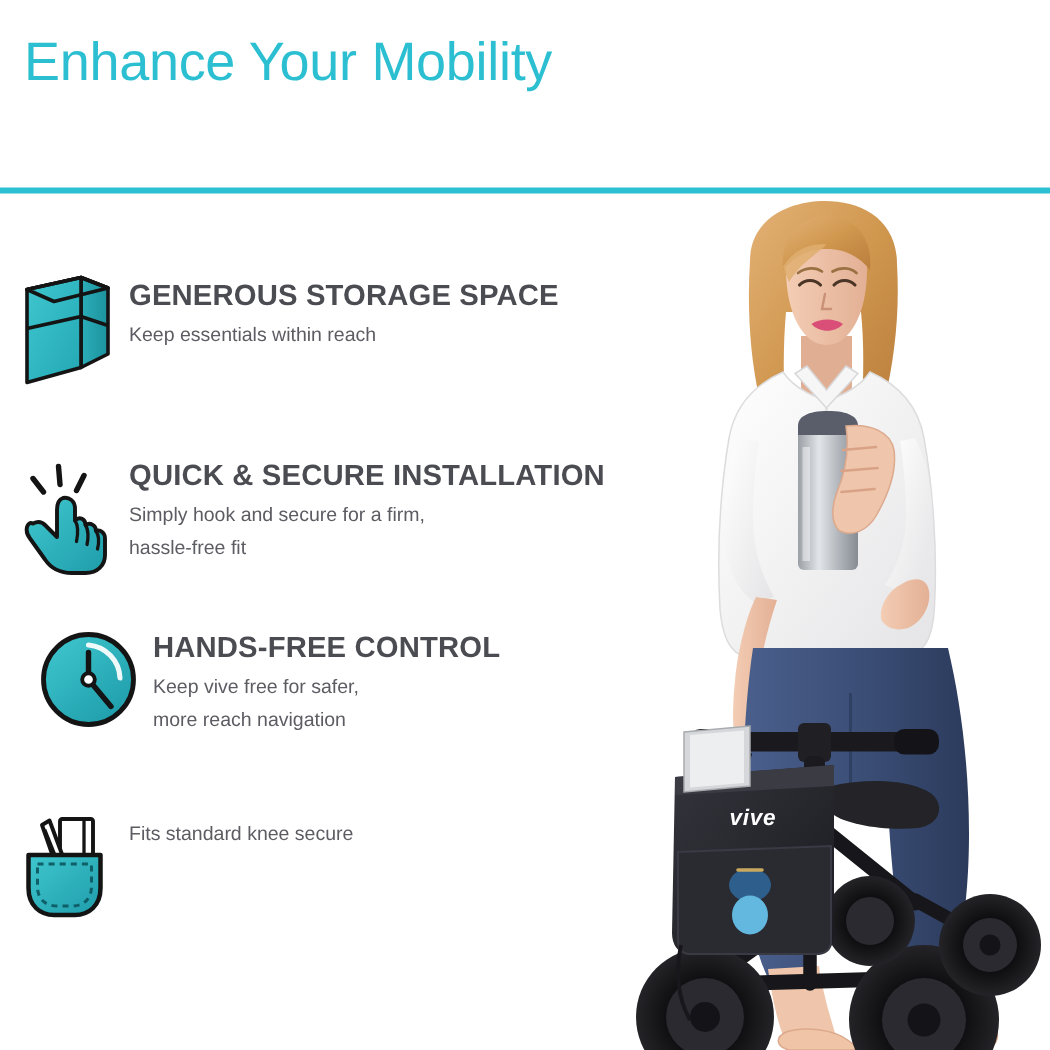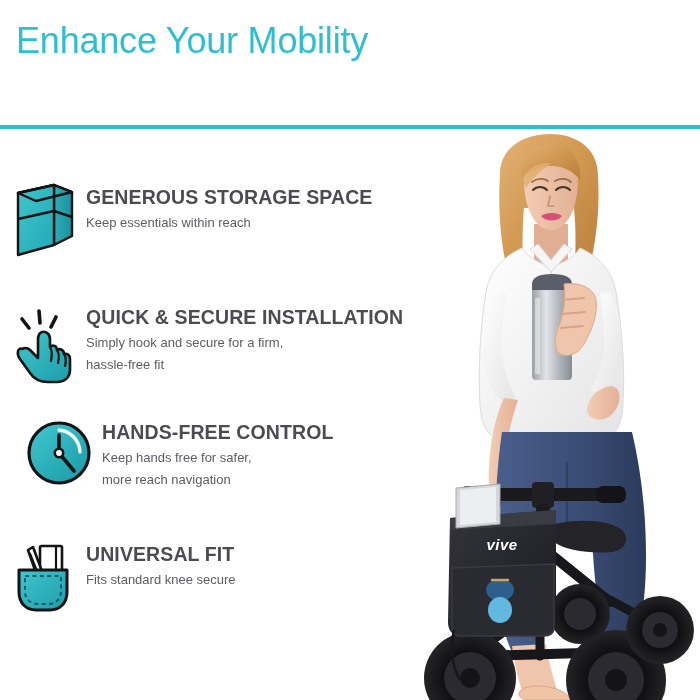--- a/index.html
+++ b/index.html
@@ -140,21 +140,21 @@
           <circle cx="35" cy="35" r="30" fill="url(#clockG)" stroke="#141414" stroke-width="3.2"></circle>
           <path d="M35,12 A23,23 0 0 1 56,34" fill="none" stroke="#FFFFFF" stroke-width="3.4" stroke-linecap="round" opacity="0.92"></path>
           <line x1="35" y1="35" x2="35" y2="17" stroke="#141414" stroke-width="3.6" stroke-linecap="round"></line>
           <line x1="35" y1="35" x2="50" y2="53" stroke="#141414" stroke-width="3.6" stroke-linecap="round"></line>
           <circle cx="35" cy="35" r="4.2" fill="#FFFFFF" stroke="#141414" stroke-width="2.6"></circle>
         </svg>
       </div>
       <div class="ftext">
         <div class="ftitle">HANDS-FREE CONTROL</div>
         <div class="fsub">
-          <span>Keep hands free for safer,</span>
+          <span>Keep vive free for safer,</span>
           <span class="l2">more reach navigation</span>
         </div>
       </div>
     </div>
 
     <div class="feature" id="feature-4">
       <div class="icon-wrap">
         <svg width="62" height="74" viewBox="0 0 62 74">
           <defs>
             <linearGradient id="pocketG" x1="0" y1="0" x2="1" y2="1">
@@ -168,21 +168,20 @@
 
           <path d="M16,10 L21,7 L31,34 L24,33 Z" fill="#FFFFFF" stroke="#141414" stroke-width="2.6" stroke-linejoin="round"></path>
           <line x1="18" y1="13" x2="26" y2="33" stroke="#141414" stroke-width="1.8"></line>
 
           <path d="M7,30 L55,30 L55,52 C55,64 47,70 38,70 L24,70 C15,70 7,64 7,52 Z" fill="url(#pocketG)" stroke="#141414" stroke-width="3" stroke-linejoin="round"></path>
 
           <path d="M13,36 L49,36 L49,51 C49,60 43,64 36,64 L26,64 C19,64 13,60 13,51 Z" fill="none" stroke="#0E5F68" stroke-width="2" stroke-dasharray="4 3.4" stroke-linejoin="round"></path>
         </svg>
       </div>
       <div class="ftext">
-        <div class="ftitle">UNIVERSAL FIT</div>
         <div class="fsub">
           <span>Fits standard knee secure</span>
         </div>
       </div>
     </div>
 
   </div>
 
   <div class="photo">
     <svg width="296" height="568" viewBox="0 0 296 568">

